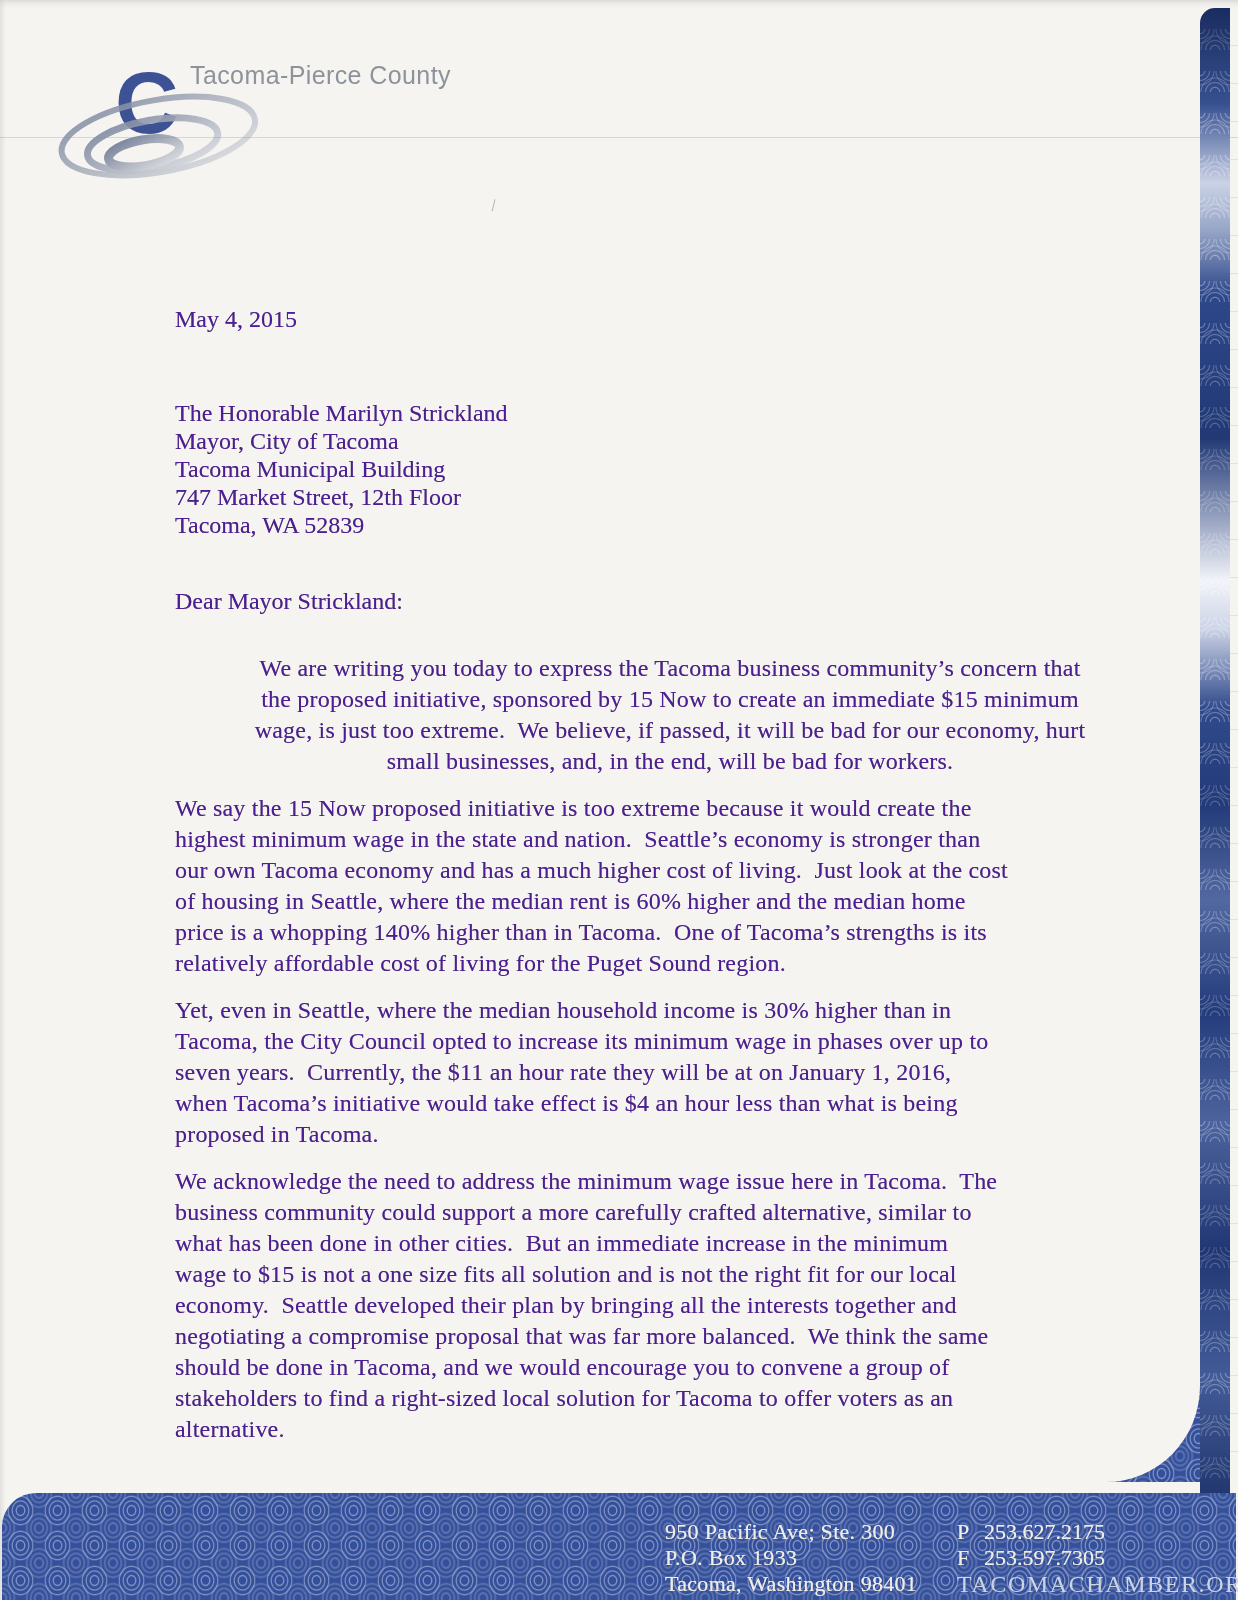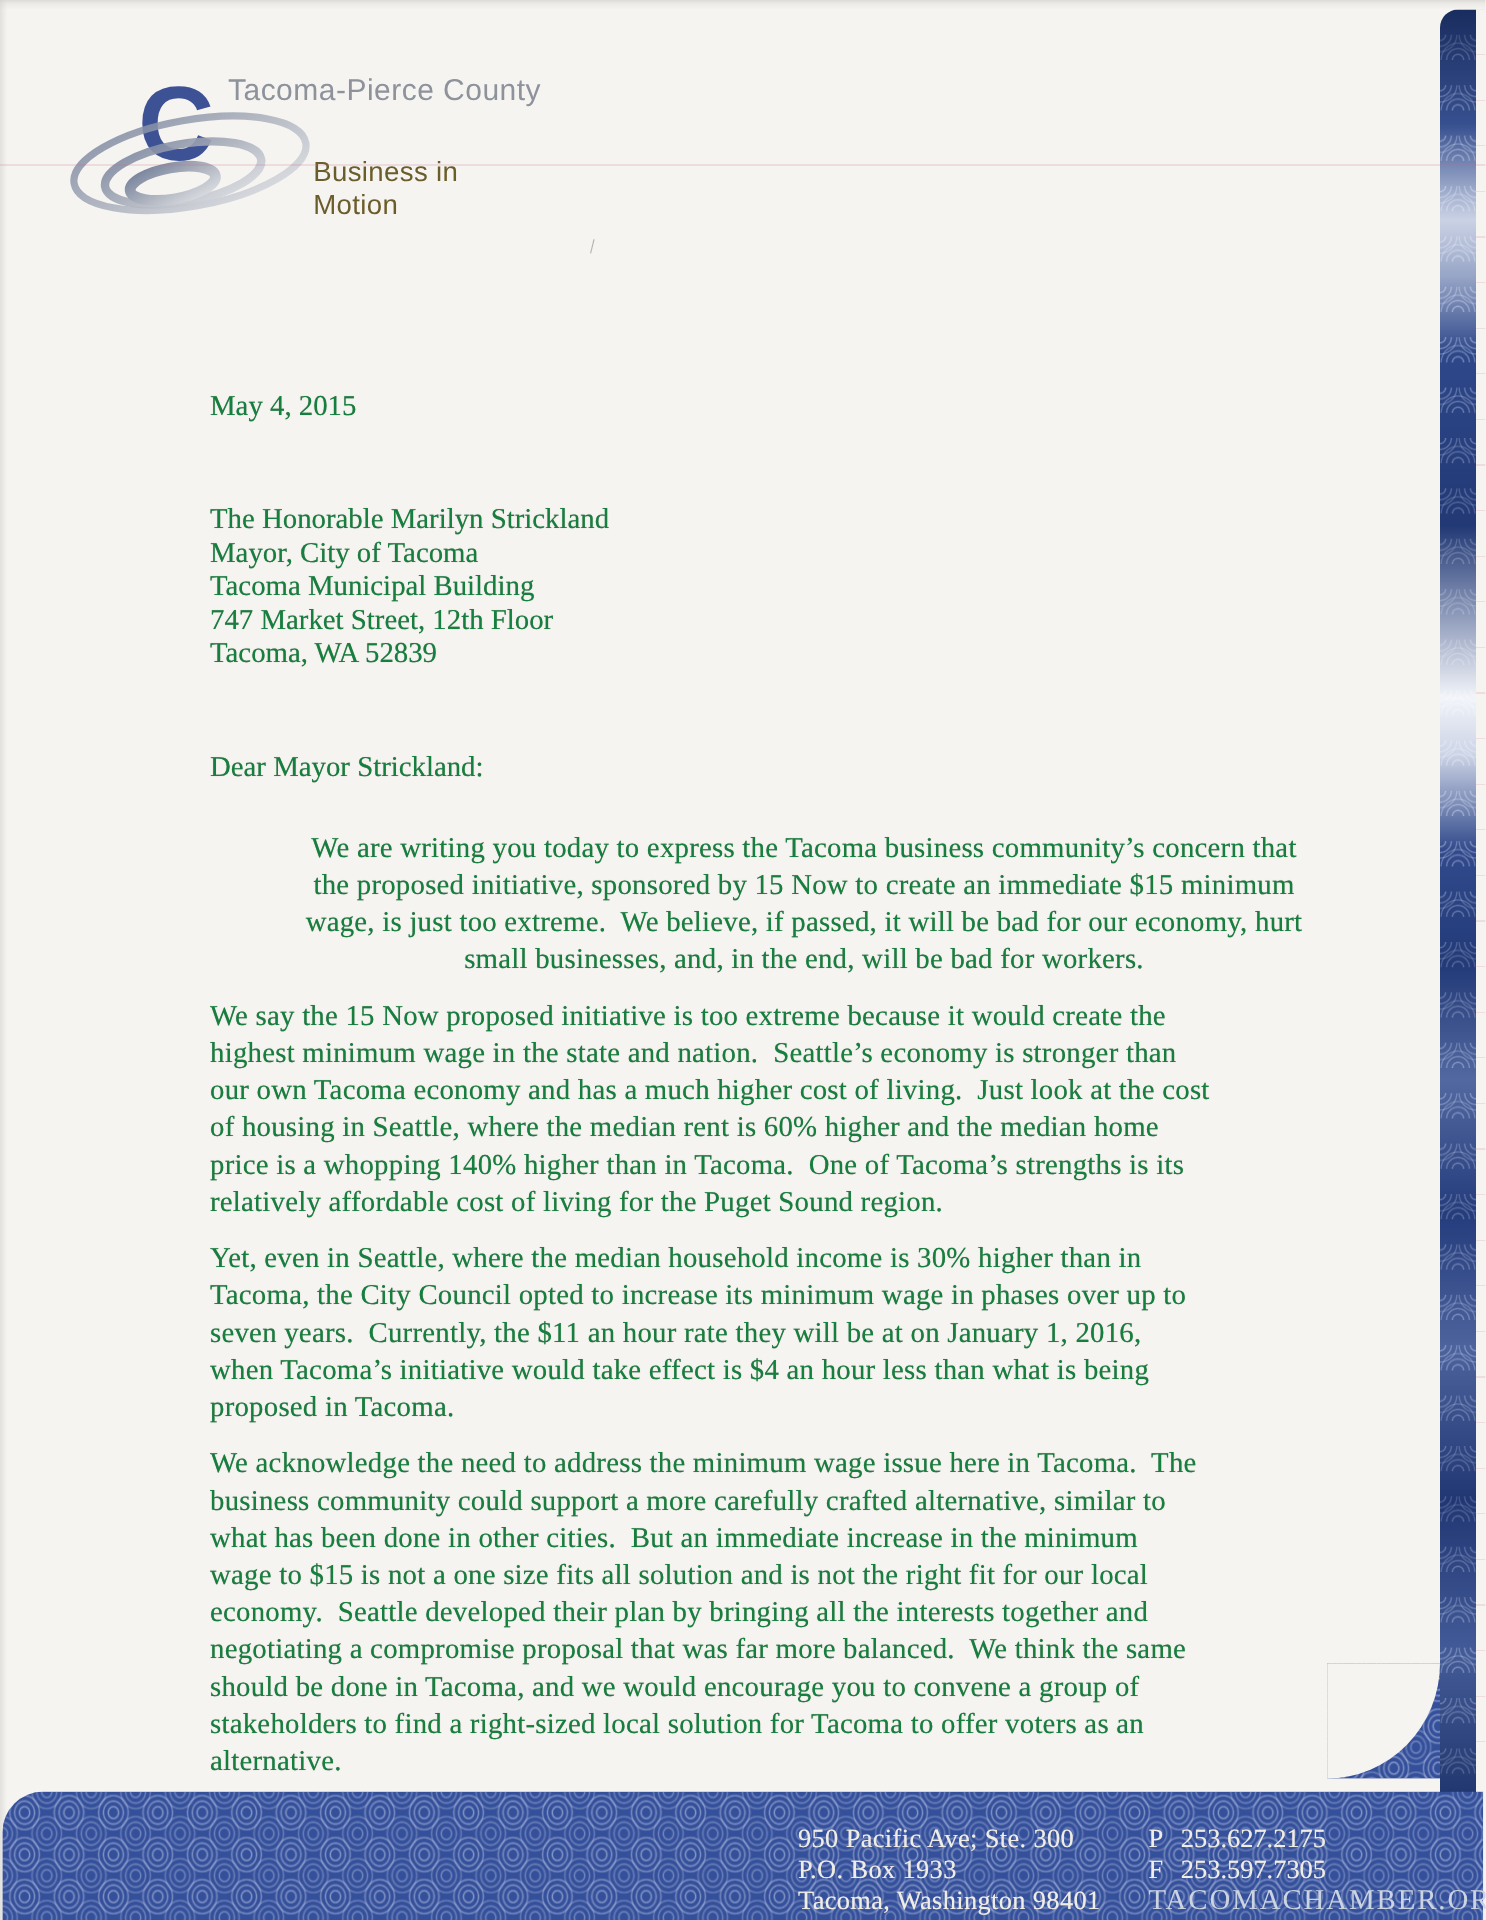--- a/index.html
+++ b/index.html
@@ -56,25 +56,25 @@
     font-size:25px;color:#8d929b;letter-spacing:.4px;}
   .logo-swirl{position:absolute;left:-2px;top:50px;width:212px;height:96px;}
   .logo-c{position:absolute;left:60px;top:17px;font-family:"Liberation Sans",sans-serif;
     font-weight:bold;font-size:88px;line-height:88px;color:#3d5195;}
   .logo-rest{position:absolute;left:131px;top:34px;font-family:"Liberation Sans",sans-serif;
     font-weight:bold;font-size:57px;line-height:57px;color:#2c3e88;letter-spacing:-.5px;}
   .logo-tag{position:absolute;left:206px;top:88px;font-family:"Liberation Sans",sans-serif;
     font-size:23px;color:#6b5d2b;letter-spacing:.3px;}
 
   
-  .letter{position:absolute;left:175px;top:324px;width:990px;color:#15803d;
+  .letter{position:absolute;left:175px;top:304px;width:990px;color:#4c1d95;
     text-shadow:0 0 .6px rgba(47,44,40,.5);}
   .date{font-size:24px;line-height:31px;}
   .recipient{margin-top:64px;font-size:24px;line-height:28px;white-space:pre-wrap;}
-  .salutation{margin-top:66px;font-size:24px;line-height:31px;}
+  .salutation{margin-top:47px;font-size:24px;line-height:31px;}
   .para{margin-top:16px;font-size:24px;line-height:31px;white-space:pre-wrap;letter-spacing:.2px;}
   .para.first{margin-top:36px;text-align:center;}
 
   
   .scanline{position:absolute;left:0;top:137px;width:1238px;height:1px;
     background:rgba(206,110,134,.30);}
   .speck{position:absolute;left:493px;top:200px;width:6px;height:12px;
     border-left:1.5px solid rgba(120,118,114,.5);transform:rotate(14deg);}
 </style>
 </head>
@@ -112,21 +112,20 @@
           <stop offset="0.45" stop-color="#a6acb9"></stop>
           <stop offset="1" stop-color="#dcdee2"></stop>
         </linearGradient>
       </defs>
       <g transform="rotate(-10 106 48)" fill="none" stroke="url(#sw)">
         <ellipse cx="106" cy="44" rx="98" ry="36" stroke-width="6" opacity=".85"></ellipse>
         <ellipse cx="99" cy="51" rx="66" ry="24" stroke-width="7" opacity=".9"></ellipse>
         <ellipse cx="89" cy="58" rx="36" ry="13" stroke-width="9"></ellipse>
       </g>
     </svg>
-    <div class="logo-tag">Business in Motion</div>
   </div>
 
   <div class="letter">
     <div class="date">May 4, 2015</div>
     <div class="recipient">The Honorable Marilyn Strickland
 Mayor, City of Tacoma
 Tacoma Municipal Building
 747 Market Street, 12th Floor
 Tacoma, WA 52839</div>
     <div class="salutation">Dear Mayor Strickland:</div>

